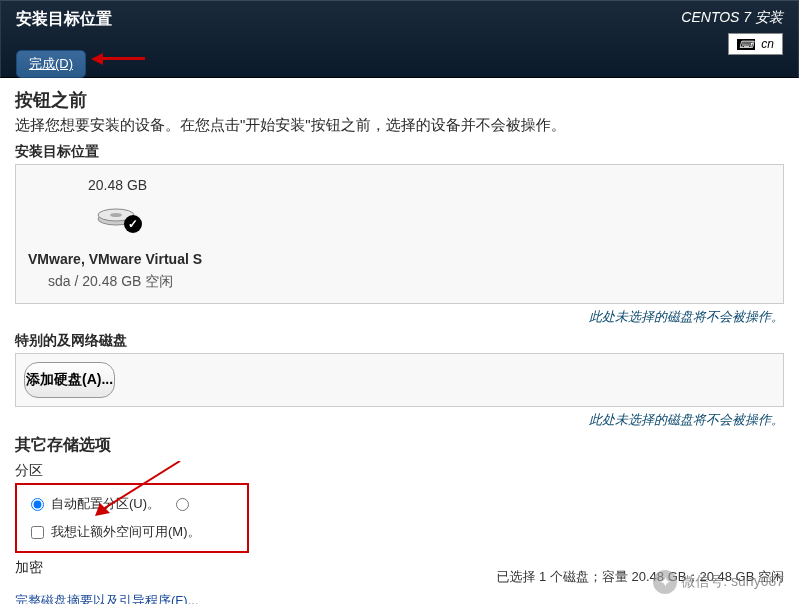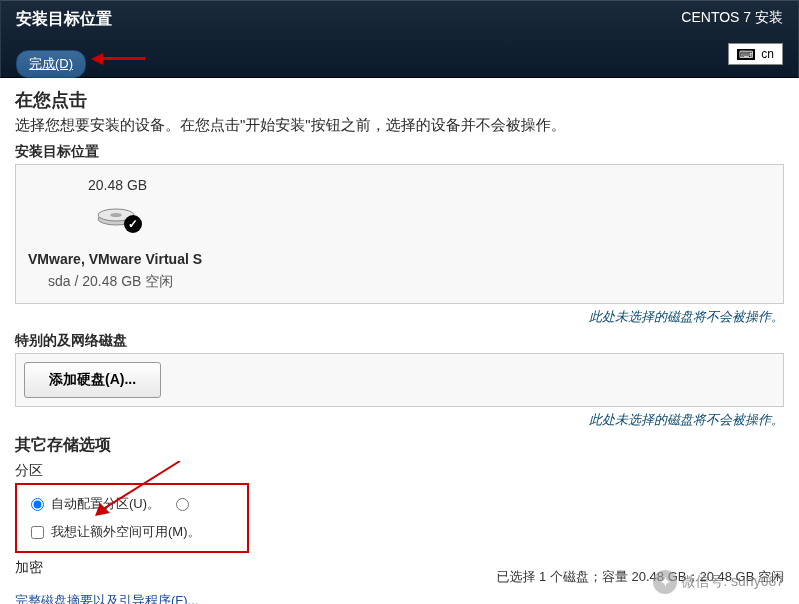--- a/index.html
+++ b/index.html
@@ -21,29 +21,29 @@
   border-bottom: 1px solid #000;
   border-left: 1px solid #2a3a4a;
   border-right: 1px solid #2a3a4a;
 }
 .header-left { display: flex; flex-direction: column; gap: 20px; }
 .header-title { color: #fff; font-size: 16px; font-weight: bold; }
 .done-button {
   background: linear-gradient(to bottom, #3a6a9a 0%, #2a5a8a 100%);
   color: #fff;
   border: 1px solid #1a4a7a;
-  border-radius: 12px;
+  border-radius: 5px;
   padding: 4px 12px;
   font-size: 13px;
   text-decoration: underline;
   width: fit-content;
   cursor: pointer;
   text-align: center;
 }
-.header-right { display: flex; flex-direction: column; gap: 16px; align-items: flex-end; }
+.header-right { display: flex; flex-direction: column; gap: 6px; align-items: flex-end; font-style: italic; }
 .installer-title { color: #fff; font-size: 14px; }
 .lang-indicator {
   background: #fff;
   color: #000;
   padding: 3px 8px;
   font-size: 12px;
   display: flex;
   align-items: center;
   gap: 6px;
   border: 1px solid #888;
@@ -102,22 +102,22 @@
   border-radius: 50%;
   display: flex; align-items: center; justify-content: center;
 }
 .disk-check::after { content: '✓'; color: #fff; font-size: 12px; font-weight: bold; }
 .disk-name { font-size: 14px; font-weight: bold; color: #2a2a2a; margin-top: 24px; }
 .disk-details { font-size: 14px; color: #555; margin-top: 6px; margin-left: 20px; }
 .note-text { font-size: 13px; font-style: italic; color: #0c4a6e; text-align: right; margin: 2px 0 6px 0; }
 .add-disk-btn {
   background: linear-gradient(to bottom, #fff 0%, #e8e8e8 100%);
   border: 1px solid #999;
-  border-radius: 3px;
-  padding: 8px 24px;
+  border-radius: 14px;
+  padding: 8px 1px;
   font-size: 14px;
   font-weight: bold;
   cursor: pointer;
   display: inline-block;
 }
 .partition-box {
   border: 2px solid #cc0000;
   padding: 10px 14px;
   margin-top: 2px;
   width: 234px;
@@ -166,21 +166,21 @@
     <div class="lang-indicator">
       <span class="keyboard-icon">⌨</span>
       <span>cn</span>
     </div>
   </div>
 </div>
 
 <div class="arrow-red"></div>
 
 <div class="content">
-  <div class="section-title">在您点击</div>
+  <div class="section-title">按钮之前</div>
   <div class="section-desc">选择您想要安装的设备。在您点击"开始安装"按钮之前，选择的设备并不会被操作。</div>
 
   <div class="subsec-label">安装目标位置</div>
   <div class="disk-panel">
     <div class="disk-item">
       <div class="disk-size-top">20.48 GB</div>
       <div class="disk-icon">
         <svg viewBox="0 0 40 28">
             <ellipse cx="20" cy="20" rx="18" ry="6" fill="#ccc" stroke="#888"></ellipse>
             <ellipse cx="20" cy="16" rx="18" ry="6" fill="#e8e8e8" stroke="#888"></ellipse>

